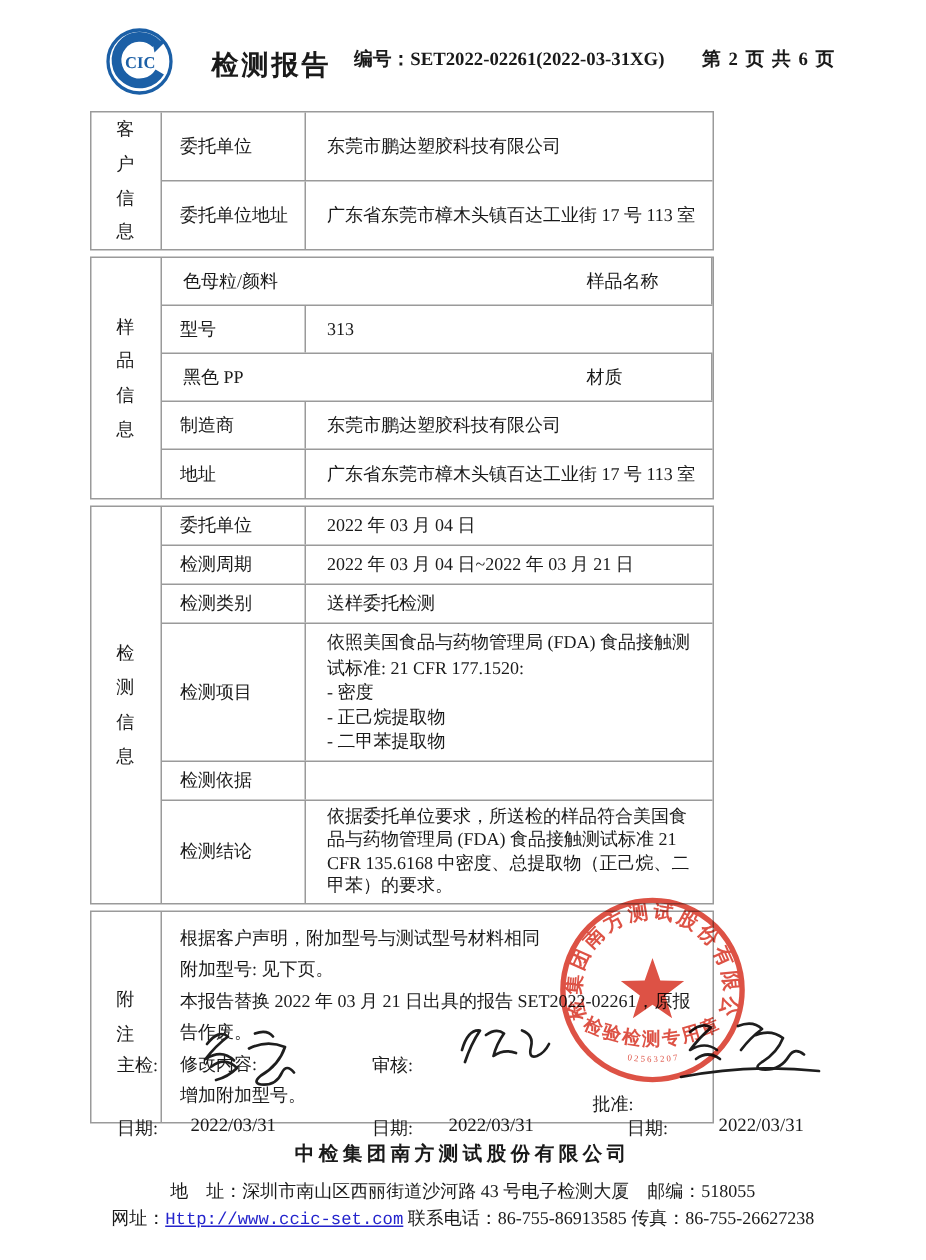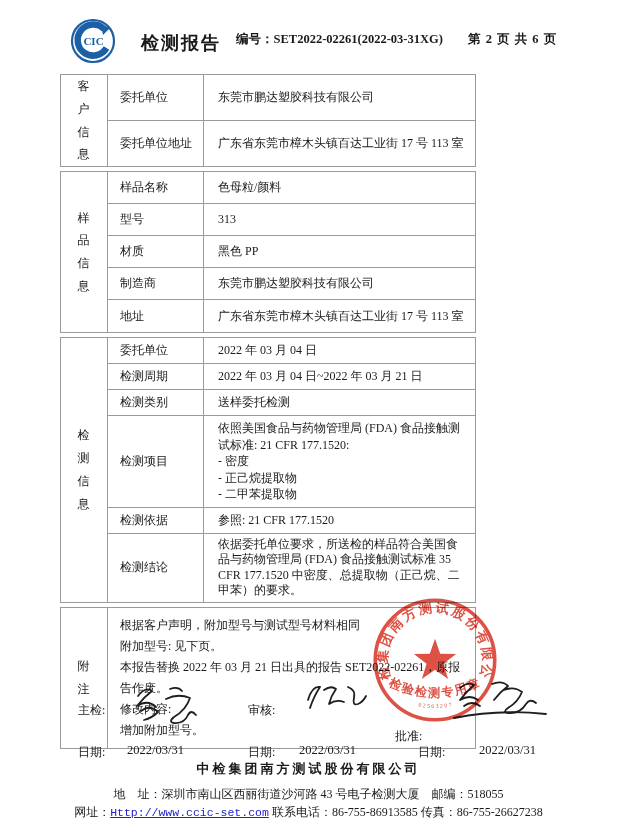--- a/index.html
+++ b/index.html
@@ -79,30 +79,30 @@
       </div>
     </div>
   </div>
 
   <div class="section">
     <div class="sec-label">
         <span>样品信息</span>
       </div>
     <div class="sec-rows">
       <div class="row r32">
+        <div class="cell value">色母粒/颜料</div>
         <div class="cell field">样品名称</div>
-        <div class="cell value">色母粒/颜料</div>
       </div>
       <div class="row r32">
         <div class="cell field">型号</div>
         <div class="cell value">313</div>
       </div>
       <div class="row r32">
+        <div class="cell value">黑色 PP</div>
         <div class="cell field">材质</div>
-        <div class="cell value">黑色 PP</div>
       </div>
       <div class="row r32">
         <div class="cell field">制造商</div>
         <div class="cell value">东莞市鹏达塑胶科技有限公司</div>
       </div>
       <div class="row r32">
         <div class="cell field">地址</div>
         <div class="cell value">广东省东莞市樟木头镇百达工业街 17 号 113 室</div>
       </div>
     </div>
@@ -127,25 +127,24 @@
       </div>
       <div class="row">
         <div class="cell field">检测项目</div>
         <div class="cell value multiline">依照美国食品与药物管理局 (FDA) 食品接触测试标准: 21 CFR 177.1520:
 -  密度
 -  正己烷提取物
 -  二甲苯提取物</div>
       </div>
       <div class="row r26">
         <div class="cell field">检测依据</div>
-        <div class="cell value">参照: 21 CFR 177.1520</div>
       </div>
       <div class="row">
         <div class="cell field">检测结论</div>
-        <div class="cell value multiline conclusion">依据委托单位要求，所送检的样品符合美国食品与药物管理局 (FDA) 食品接触测试标准 35 CFR 177.1520 中密度、总提取物（正己烷、二甲苯）的要求。</div>
+        <div class="cell value multiline conclusion">依据委托单位要求，所送检的样品符合美国食品与药物管理局 (FDA) 食品接触测试标准 21 CFR 135.6168 中密度、总提取物（正己烷、二甲苯）的要求。</div>
       </div>
     </div>
   </div>
 
   <div class="section">
     <div class="sec-label">
         <span>附注</span>
       </div>
     <div class="notes-body">
       <div>根据客户声明，附加型号与测试型号材料相同</div>

